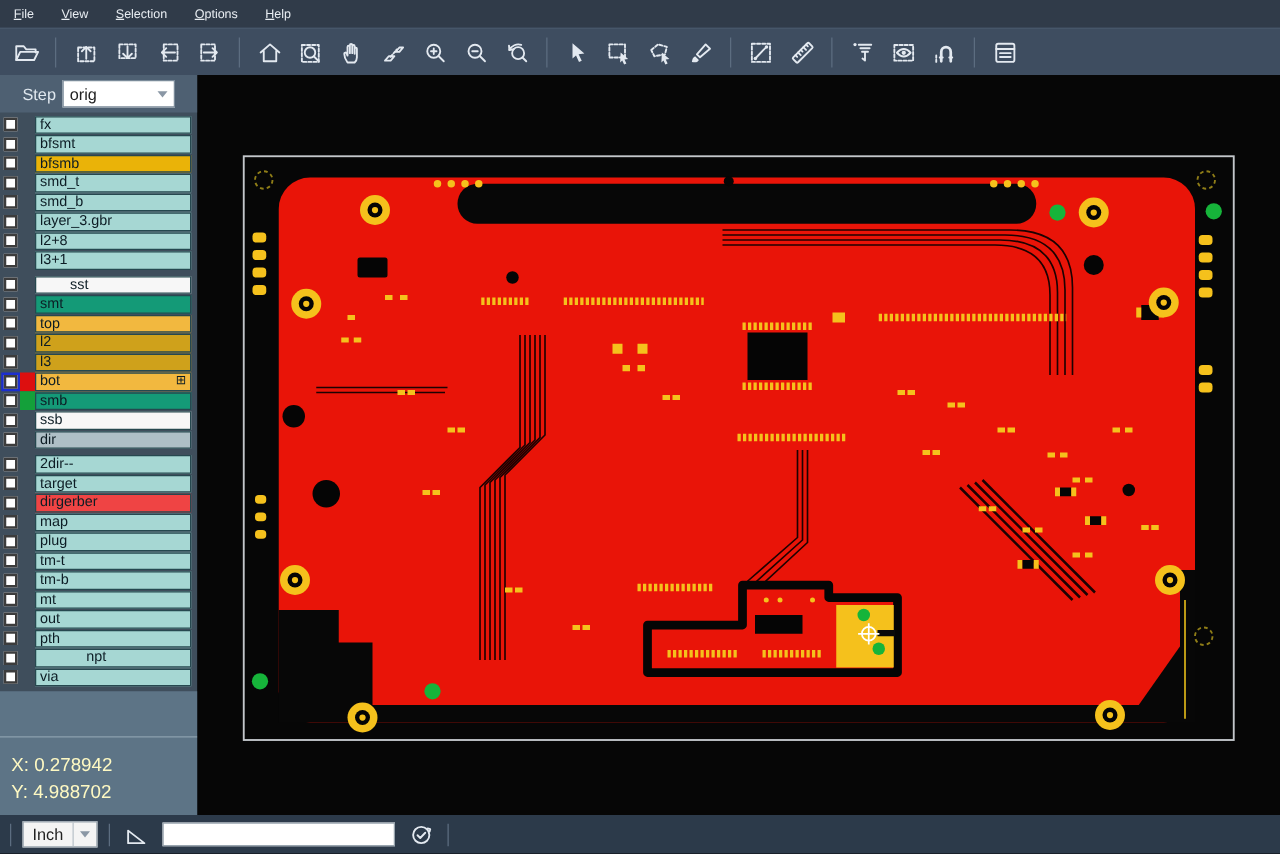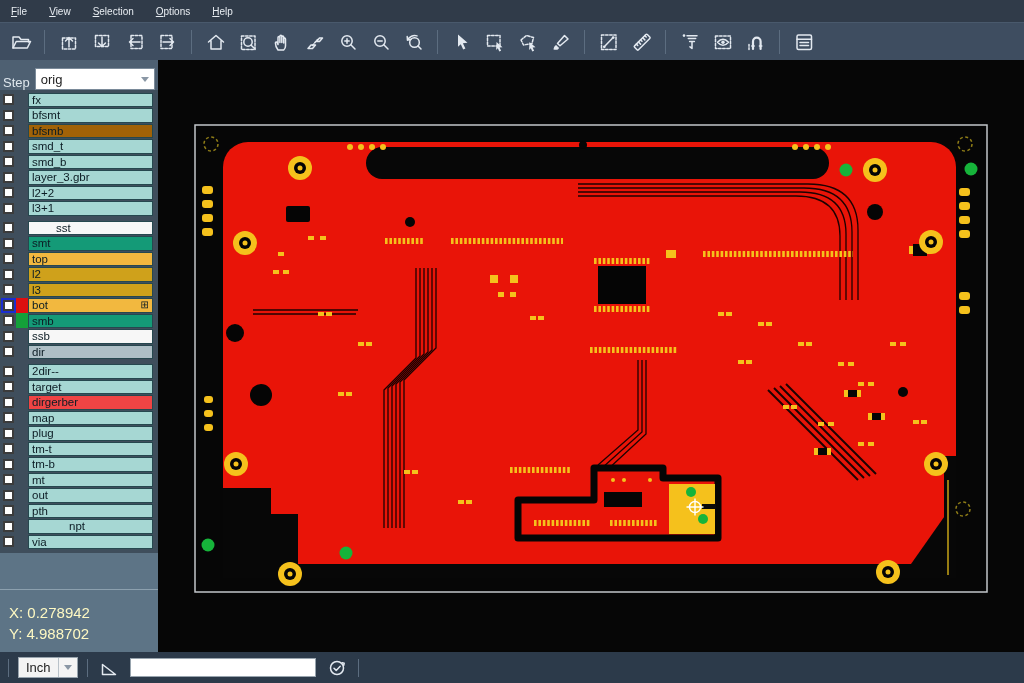--- a/index.html
+++ b/index.html
@@ -6,21 +6,21 @@
   html,body{width:1024px;height:683px;overflow:hidden;background:#000;font-family:"Liberation Sans",sans-serif}
   .menubar{height:22px;background:#303b49;display:flex;align-items:center;color:#e8edf2;font-size:10px}
   .menu-item{padding:2px 11px;cursor:default}
   .menu-item::first-letter{text-decoration:underline}
   .toolbar{height:38px;background:#3e4d60;border-top:1px solid #49596c;display:flex;align-items:center;padding:0 5px;gap:2px}
   .tbtn{width:31px;height:30px;display:flex;align-items:center;justify-content:center;flex:none}
   .tsep{width:1px;height:24px;background:#5c6d80;margin:0 6px;flex:none}
   svg.ic{stroke:#e3e9f0;fill:none;stroke-width:1.5;stroke-linecap:round;stroke-linejoin:round}
   .app{display:flex;height:592px}
   .sidebar{width:158px;background:#3f4e5c;display:flex;flex-direction:column;flex:none}
-  .step-row{height:30px;background:#4e6072;display:flex;align-items:flex-end;padding:0 3px;gap:5px;color:#dfe7ee;font-size:13px;flex:none}
+  .step-row{height:30px;background:#4e6072;display:flex;align-items:center;padding:0 18px;gap:5px;color:#dfe7ee;font-size:13px;flex:none}
   .step-select{flex:1;height:22px;background:#fff;border:1px solid #7a8a99;display:flex;align-items:center;justify-content:space-between;font-size:13px;color:#222;padding-left:5px}
   .chev{width:0;height:0;border-left:4px solid transparent;border-right:4px solid transparent;border-top:5px solid #8a97a5;margin-right:5px}
   .layer-list{padding-top:2px;flex:none}
   .layer-row{display:flex;align-items:center;height:15.5px}
   .chk{width:11px;height:11px;background:#fff;border:2px solid #3c3c3c;margin-left:3px;flex:none}
   .chk.sel{box-shadow:0 0 0 2px #1b2ed0}
   .swatch{width:12px;height:15px;flex:none;margin-left:2px}
   .cell{flex:1;height:14.5px;font-size:11.5px;color:#0c1c24;padding-left:3px;border:1px solid #264а52;border:1px solid #26484f;margin-right:5px;display:flex;align-items:center}
   .badge{margin-left:auto;margin-right:3px;font-size:10px;line-height:10px}
   .group-gap{height:4px}
@@ -210,41 +210,41 @@
           <span class="cell" style="background: rgb(166, 215, 211);">fx</span>
         </div>
         <div class="layer-row">
           <span class="chk"></span>
           <span class="swatch"></span>
           <span class="cell" style="background: rgb(166, 215, 211);">bfsmt</span>
         </div>
         <div class="layer-row">
           <span class="chk"></span>
           <span class="swatch"></span>
-          <span class="cell" style="background: #a16207;">bfsmb</span>
+          <span class="cell" style="background: #eab308;">bfsmb</span>
         </div>
         <div class="layer-row">
           <span class="chk"></span>
           <span class="swatch"></span>
           <span class="cell" style="background: rgb(166, 215, 211);">smd_t</span>
         </div>
         <div class="layer-row">
           <span class="chk"></span>
           <span class="swatch"></span>
           <span class="cell" style="background: rgb(166, 215, 211);">smd_b</span>
         </div>
         <div class="layer-row">
           <span class="chk"></span>
           <span class="swatch"></span>
           <span class="cell" style="background: rgb(166, 215, 211);">layer_3.gbr</span>
         </div>
         <div class="layer-row">
           <span class="chk"></span>
           <span class="swatch"></span>
-          <span class="cell" style="background: rgb(166, 215, 211);">l2+2</span>
+          <span class="cell" style="background: rgb(166, 215, 211);">l2+8</span>
         </div>
         <div class="layer-row">
           <span class="chk"></span>
           <span class="swatch"></span>
           <span class="cell" style="background: rgb(166, 215, 211);">l3+1</span>
         </div>
         <div class="group-gap"></div>
         <div class="layer-row">
           <span class="chk"></span>
           <span class="swatch"></span>

